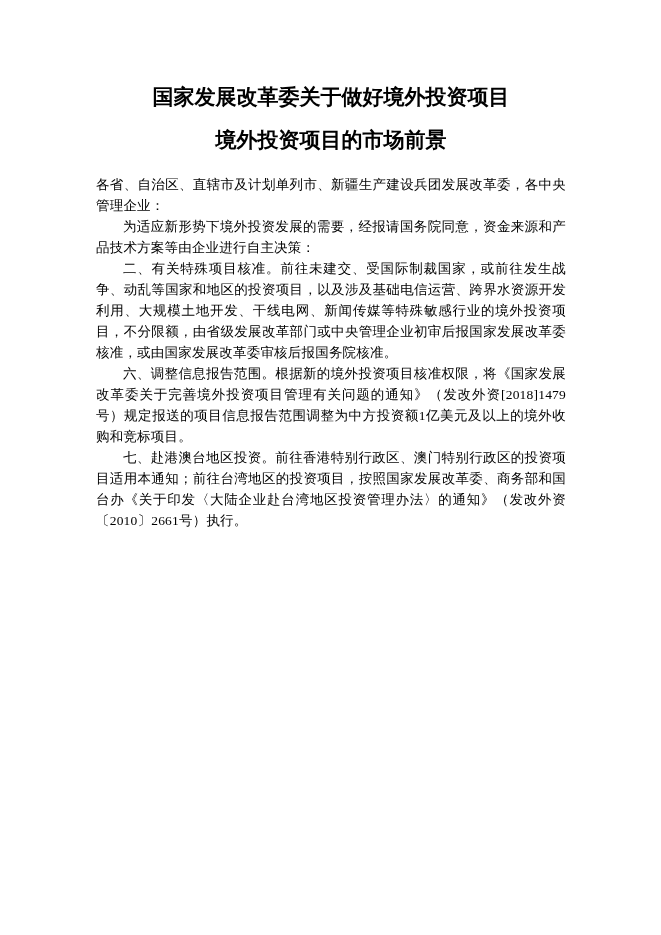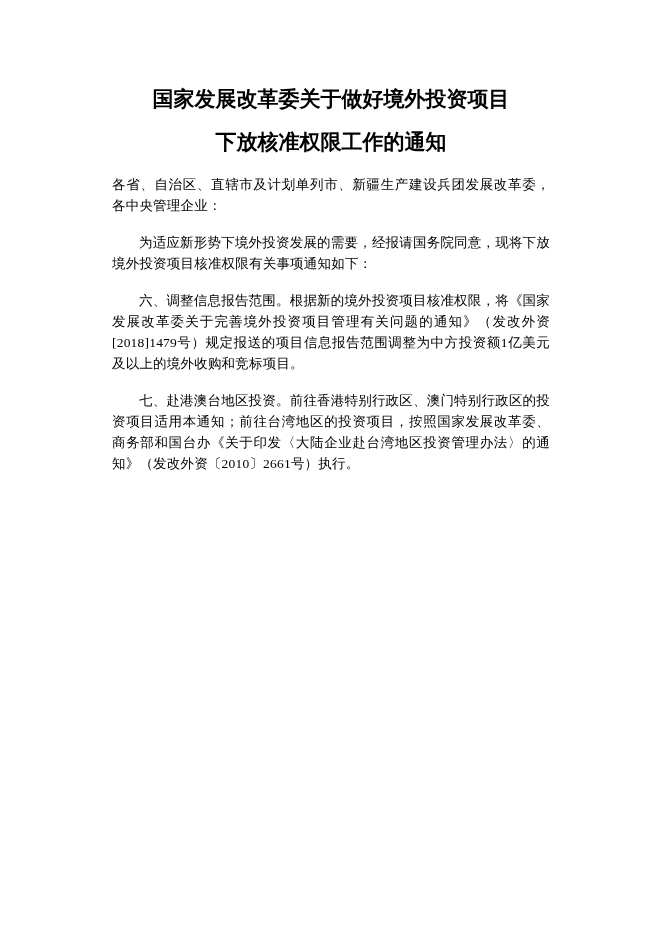--- a/index.html
+++ b/index.html
@@ -27,49 +27,51 @@
     padding: 0;
     font-size: 21px;
     font-weight: 700;
     text-align: center;
     color: #000000;
     font-family: "Liberation Serif", "DejaVu Serif", serif;
   }
   .title .title-line {
     display: block;
     line-height: 26px;
+    font-family: Liberation Mono, monospace;
   }
   .title .title-line + .title-line {
     margin-top: 17px;
   }
   .body-text {
     margin-top: 19px;
     font-size: 13.5px;
     line-height: 21px;
     text-align: justify;
     letter-spacing: 0.2px;
   }
   .body-text p {
-    margin: 16px;
+    margin: 0;
     padding: 0;
     text-indent: 2em;
   }
   .body-text p.salutation {
     text-indent: 0;
   }
 </style>
 </head>
 <body>
 
 <div class="page">
   <div class="doc">
     <h1 class="title">
       <span class="title-line">国家发展改革委关于做好境外投资项目</span>
-      <span class="title-line">下放核准权限工作的通知</span>
+      <span class="title-line">境外投资项目的市场前景</span>
     </h1>
     <div class="body-text">
       <p class="salutation">各省、自治区、直辖市及计划单列市、新疆生产建设兵团发展改革委，各中央管理企业：</p>
-      <p>为适应新形势下境外投资发展的需要，经报请国务院同意，现将下放境外投资项目核准权限有关事项通知如下：</p>
+      <p>为适应新形势下境外投资发展的需要，经报请国务院同意，资金来源和产品技术方案等由企业进行自主决策：</p>
+      <p>二、有关特殊项目核准。前往未建交、受国际制裁国家，或前往发生战争、动乱等国家和地区的投资项目，以及涉及基础电信运营、跨界水资源开发利用、大规模土地开发、干线电网、新闻传媒等特殊敏感行业的境外投资项目，不分限额，由省级发展改革部门或中央管理企业初审后报国家发展改革委核准，或由国家发展改革委审核后报国务院核准。</p>
       <p>六、调整信息报告范围。根据新的境外投资项目核准权限，将《国家发展改革委关于完善境外投资项目管理有关问题的通知》（发改外资[2018]1479号）规定报送的项目信息报告范围调整为中方投资额1亿美元及以上的境外收购和竞标项目。</p>
       <p>七、赴港澳台地区投资。前往香港特别行政区、澳门特别行政区的投资项目适用本通知；前往台湾地区的投资项目，按照国家发展改革委、商务部和国台办《关于印发〈大陆企业赴台湾地区投资管理办法〉的通知》（发改外资〔2010〕2661号）执行。</p>
     </div>
   </div>
 </div>
 
 </body></html>

